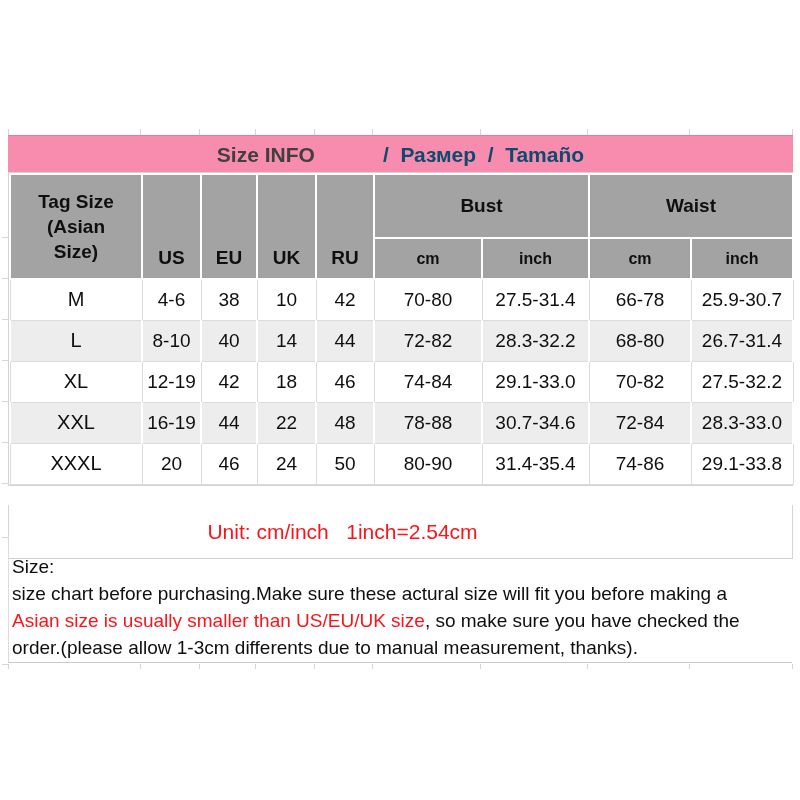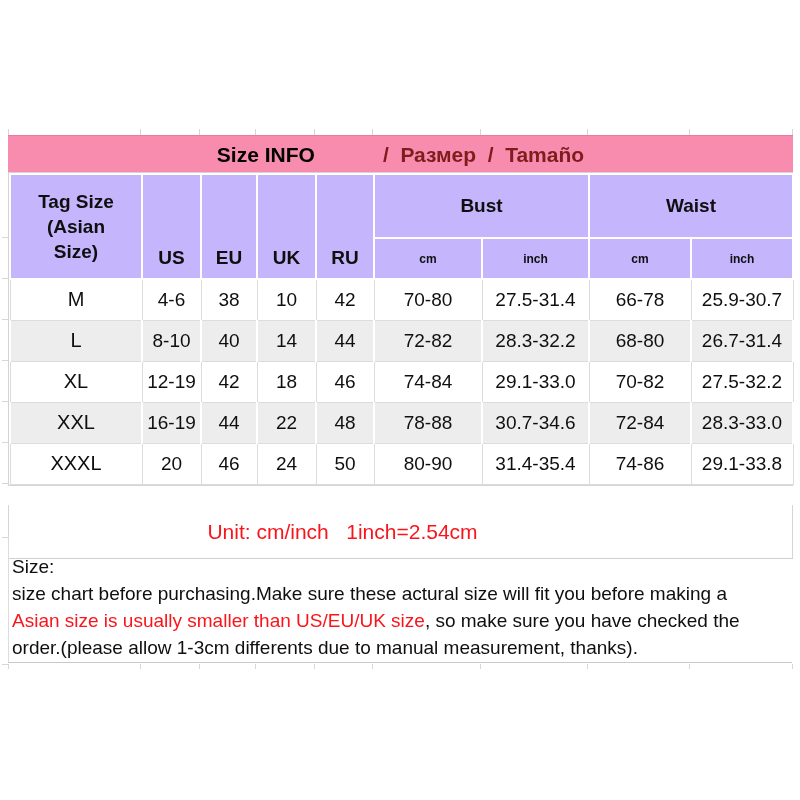--- a/index.html
+++ b/index.html
@@ -4,31 +4,31 @@
 <style>
   html,body{margin:0;padding:0;background:#fff;}
   .screen{position:relative;width:800px;height:800px;background:#ffffff;overflow:hidden;
           font-family:"Liberation Sans",sans-serif;color:#111;}
 
   
   .title-bar{position:absolute;left:8px;top:135px;width:785px;height:37px;
              background:#f78cae;border-top:1px solid #ef76a0;
              display:flex;align-items:center;justify-content:center;
              transform:translateX(0);}
-  .title-bar .tleft{color:#000000;font-weight:bold;font-size:21px;margin-right:68px;white-space:pre;}
-  .title-bar .tright{color:#7f1d1d;font-weight:bold;font-size:21px;white-space:pre;}
+  .title-bar .tleft{color:#404040;font-weight:bold;font-size:21px;margin-right:68px;white-space:pre;}
+  .title-bar .tright{color:#0c4a6e;font-weight:bold;font-size:21px;white-space:pre;}
 
   
   .table-wrap{position:absolute;left:8px;top:172px;width:783px;border:1px solid #d4d4d4;}
   table{border-collapse:collapse;table-layout:fixed;width:783px;}
   td,th{padding:0;text-align:center;vertical-align:middle;font-size:19px;color:#0f0f0f;}
-  .hdr{background:#c4b5fd;font-weight:bold;border:2px solid #ffffff;}
+  .hdr{background:#a3a3a3;font-weight:bold;border:2px solid #ffffff;}
   .hdr-tag{font-size:19px;line-height:25px;white-space:pre-line;}
   .hdr-region{vertical-align:bottom;padding-bottom:9px;}
-  .hdr-sub{font-size:12px;}
+  .hdr-sub{font-size:16px;}
   tr.r-white td, tr.r-white th{background:#ffffff;border:1px solid #dcdcdc;font-weight:normal;}
   tr.r-gray td, tr.r-gray th{background:#ededed;border-top:1px solid #dcdcdc;border-bottom:1px solid #dcdcdc;
                              border-left:2px solid #ffffff;border-right:2px solid #ffffff;font-weight:normal;}
   .row-a{height:64px;}
   .row-b{height:41px;}
   .row-data{height:41px;}
   .tagcell{font-size:20px;}
 
   
   .unit-row{position:absolute;left:8px;top:505px;width:783px;height:53px;

